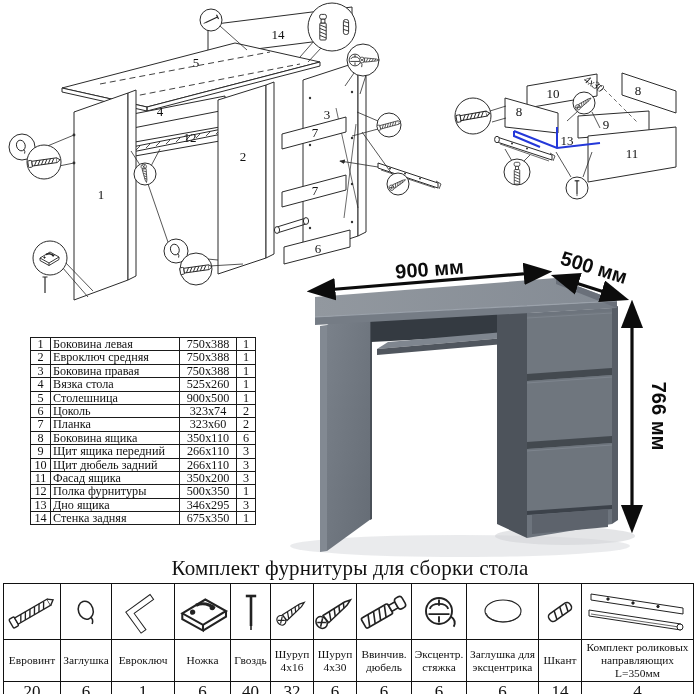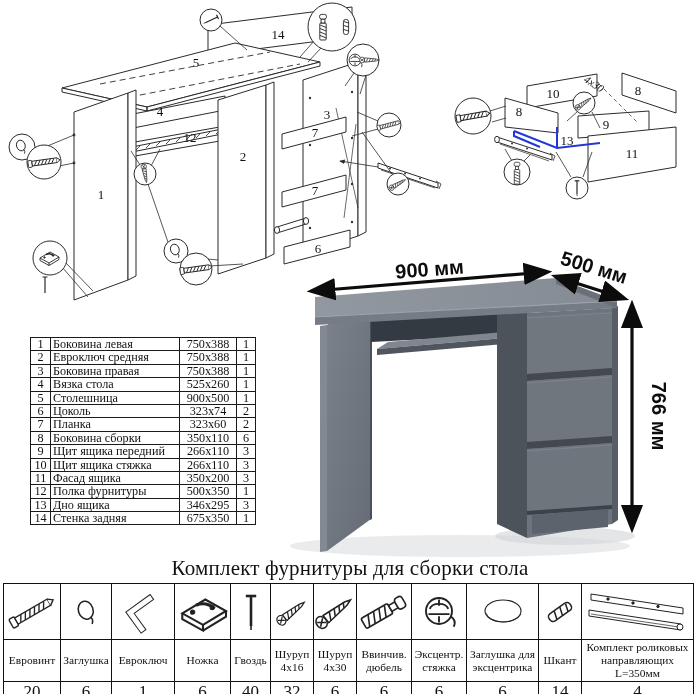--- a/index.html
+++ b/index.html
@@ -380,33 +380,33 @@
           <td class="c-qty">2</td>
         </tr>
         <tr>
           <td class="c-num">7</td>
           <td class="c-name">Планка</td>
           <td class="c-size">323x60</td>
           <td class="c-qty">2</td>
         </tr>
         <tr>
           <td class="c-num">8</td>
-          <td class="c-name">Боковина сборки</td>
+          <td class="c-name">Боковина ящика</td>
           <td class="c-size">350x110</td>
           <td class="c-qty">6</td>
         </tr>
         <tr>
           <td class="c-num">9</td>
           <td class="c-name">Щит ящика передний</td>
           <td class="c-size">266x110</td>
           <td class="c-qty">3</td>
         </tr>
         <tr>
           <td class="c-num">10</td>
-          <td class="c-name">Щит ящика стяжка</td>
+          <td class="c-name">Щит дюбель задний</td>
           <td class="c-size">266x110</td>
           <td class="c-qty">3</td>
         </tr>
         <tr>
           <td class="c-num">11</td>
           <td class="c-name">Фасад ящика</td>
           <td class="c-size">350x200</td>
           <td class="c-qty">3</td>
         </tr>
         <tr>

